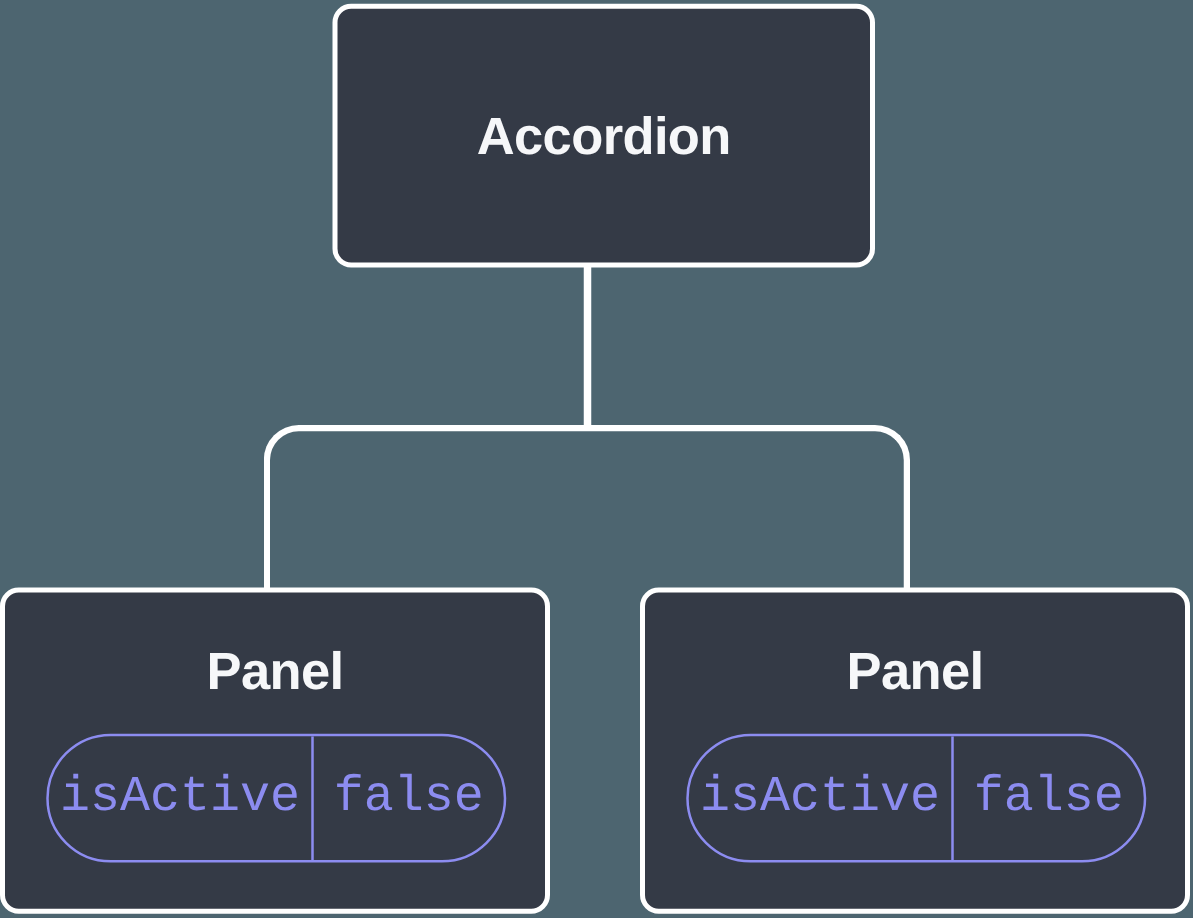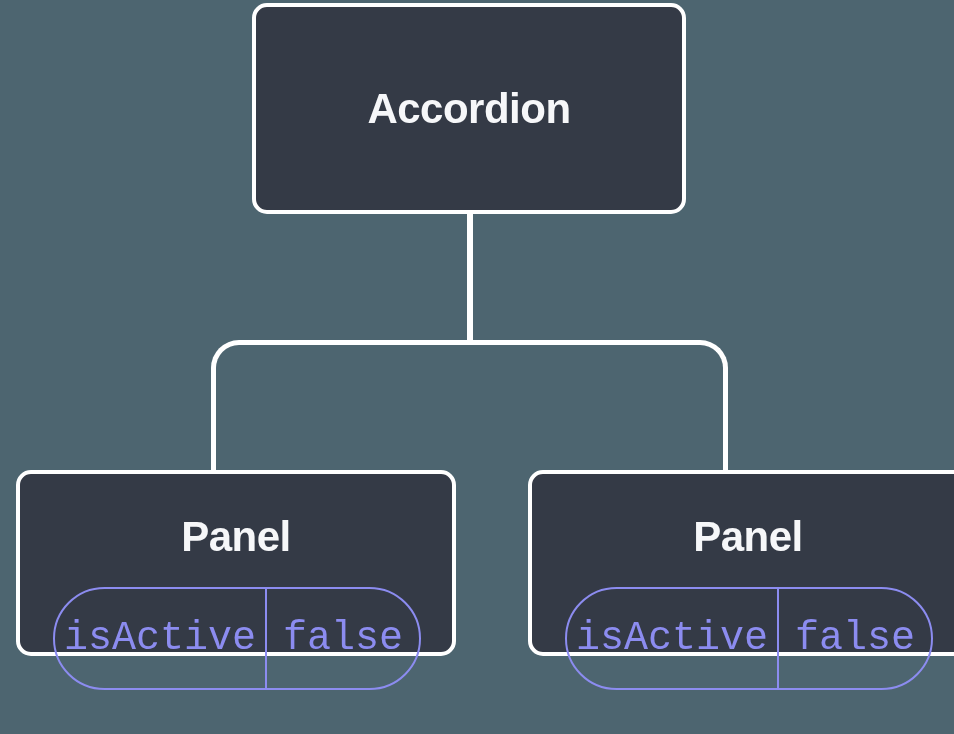--- a/index.html
+++ b/index.html
@@ -20,21 +20,21 @@
     width:954px;height:734px;
     background:var(--bg);
   }
   .node{
     position:absolute;
     background:var(--node-fill);
     border:4.5px solid var(--node-border);
     border-radius:15px;
   }
   .node-root{
-    left:252px;top:3px;width:434px;height:211px;
+    left:266px;top:3px;width:434px;height:211px;
     display:flex;align-items:center;justify-content:center;
   }
   .node-title{
     color:var(--node-text);
     font-size:42px;
     font-weight:600;
     letter-spacing:-0.5px;
   }
   .stem{
     position:absolute;
@@ -43,21 +43,21 @@
   }
   .bracket{
     position:absolute;
     left:211px;top:340px;width:517px;height:131px;
     border-top:5px solid var(--node-border);
     border-left:5px solid var(--node-border);
     border-right:5px solid var(--node-border);
     border-radius:28px 28px 0 0;
   }
   .node-panel{
-    top:470px;width:440px;height:186px;margin-left:16px;
+    top:470px;width:440px;height:261px;
   }
   .node-panel.left{left:0px;}
   .node-panel.right{left:512px;}
   .panel-title{
     position:absolute;
     left:0;top:41px;width:100%;
     text-align:center;
     line-height:44px;
   }
   .pill{

